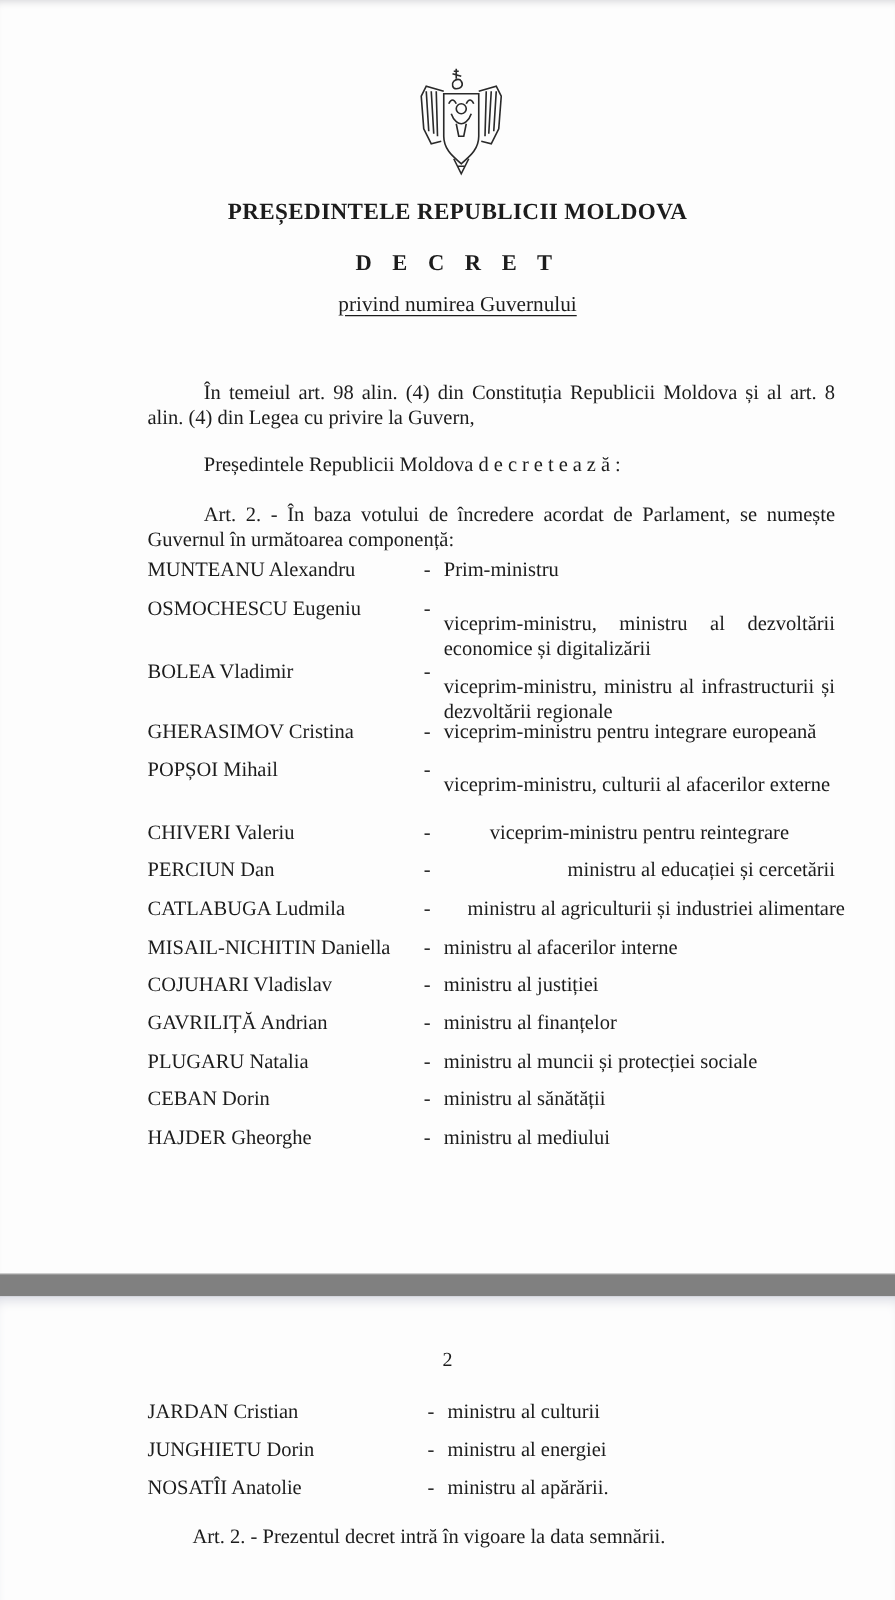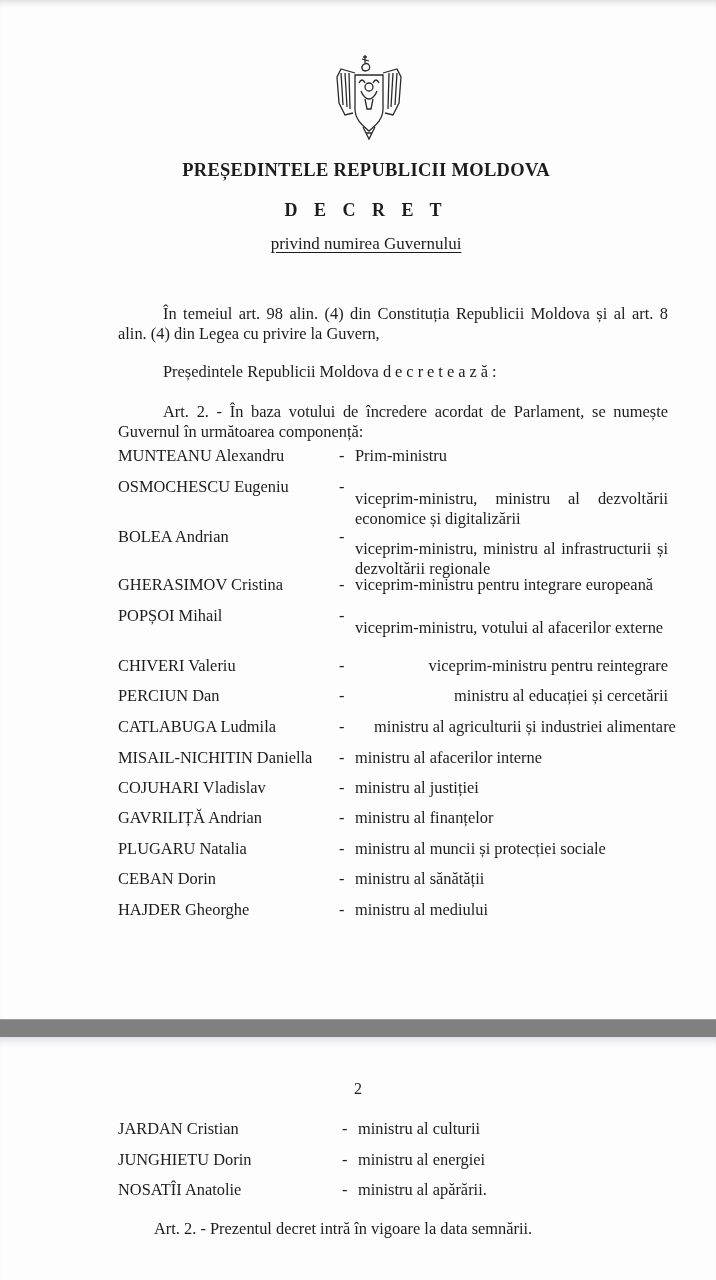--- a/index.html
+++ b/index.html
@@ -97,38 +97,38 @@
   <span class="name">MUNTEANU Alexandru</span>
   <span class="dash">-</span>
   <span class="role">Prim-ministru</span>
 </div>
 <div class="row" style="top:477px">
   <span class="name">OSMOCHESCU Eugeniu</span>
   <span class="dash">-</span>
   <span class="role last-line-left">viceprim-ministru, ministru al dezvoltării economice și digitalizării</span>
 </div>
 <div class="row" style="top:527px">
-  <span class="name">BOLEA Andrian</span>
+  <span class="name">BOLEA Vladimir</span>
   <span class="dash">-</span>
   <span class="role last-line-left">viceprim-ministru, ministru al infrastructurii și dezvoltării regionale</span>
 </div>
 <div class="row" style="top:575px">
   <span class="name">GHERASIMOV Cristina</span>
   <span class="dash">-</span>
   <span class="role" style="width:340px;text-align:left;white-space:nowrap">viceprim-ministru pentru integrare europeană</span>
 </div>
 <div class="row" style="top:606px">
   <span class="name">POPȘOI Mihail</span>
   <span class="dash">-</span>
-  <span class="role last-line-left">viceprim-ministru, votului al afacerilor externe</span>
+  <span class="role last-line-left">viceprim-ministru, culturii al afacerilor externe</span>
 </div>
 <div class="row" style="top:656px">
   <span class="name">CHIVERI Valeriu</span>
   <span class="dash">-</span>
-  <span class="role" style="text-align:right;white-space:nowrap">viceprim-ministru pentru reintegrare</span>
+  <span class="role" style="text-align:center;white-space:nowrap">viceprim-ministru pentru reintegrare</span>
 </div>
 <div class="row" style="top:686px">
   <span class="name">PERCIUN Dan</span>
   <span class="dash">-</span>
   <span class="role" style="text-align:right;white-space:nowrap">ministru al educației și cercetării</span>
 </div>
 <div class="row" style="top:717px">
   <span class="name">CATLABUGA Ludmila</span>
   <span class="dash">-</span>
   <span class="role" style="width:340px;text-align:center;white-space:nowrap">ministru al agriculturii și industriei alimentare</span>

